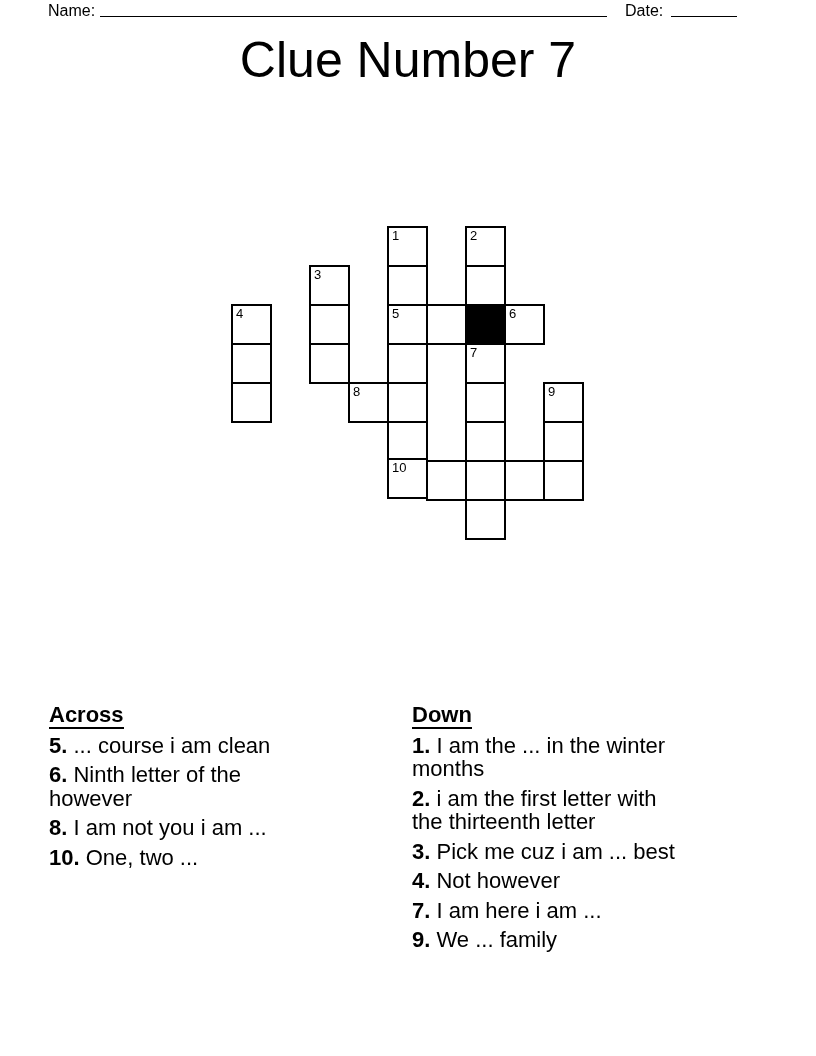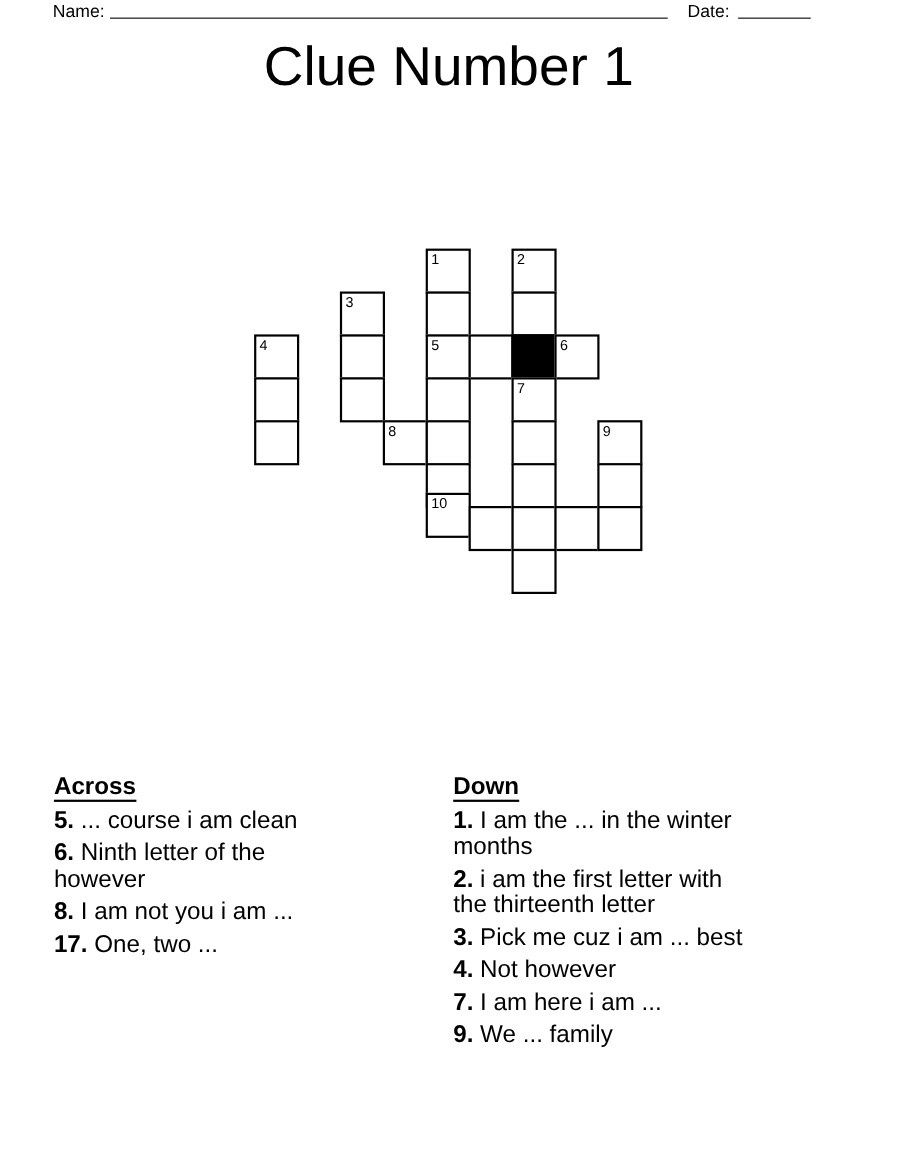--- a/index.html
+++ b/index.html
@@ -70,21 +70,21 @@
 <body>
 
 <div class="page">
 
   <span class="hdr-label name-label">Name:</span>
   <div class="blank-line name-line"></div>
 
   <span class="hdr-label date-label">Date:</span>
   <div class="blank-line date-line"></div>
 
-  <div class="title">Clue Number 1</div>
+  <div class="title">Clue Number 7</div>
 
   <div class="grid">
       <div class="cell" style="left: 156px; top: 0px;">
         <span class="num">1</span>
       </div>
       <div class="cell" style="left: 234px; top: 0px;">
         <span class="num">2</span>
       </div>
       <div class="cell" style="left: 78px; top: 39px;">
         <span class="num">3</span>
@@ -114,39 +114,39 @@
         <span class="num">8</span>
       </div>
       <div class="cell" style="left: 156px; top: 156px;"></div>
       <div class="cell" style="left: 234px; top: 156px;"></div>
       <div class="cell" style="left: 312px; top: 156px;">
         <span class="num">9</span>
       </div>
       <div class="cell" style="left: 156px; top: 195px;"></div>
       <div class="cell" style="left: 234px; top: 195px;"></div>
       <div class="cell" style="left: 312px; top: 195px;"></div>
-      <div class="cell" style="left: 156px; top: 222px;">
+      <div class="cell" style="left: 156px; top: 232px;">
         <span class="num">10</span>
       </div>
       <div class="cell" style="left: 195px; top: 234px;"></div>
       <div class="cell" style="left: 234px; top: 234px;"></div>
       <div class="cell" style="left: 273px; top: 234px;"></div>
       <div class="cell" style="left: 312px; top: 234px;"></div>
       <div class="cell" style="left: 234px; top: 273px;"></div>
     </div>
 
   <div class="clues-col across-col">
     <div class="clue-heading">
       <span class="ul">Across</span>
     </div>
     <div>
         <div class="clue"><span class="clue-num">5.</span><span> ... course i am clean</span></div>
         <div class="clue"><span class="clue-num">6.</span><span> Ninth letter of the however</span></div>
         <div class="clue"><span class="clue-num">8.</span><span> I am not you i am ...</span></div>
-        <div class="clue"><span class="clue-num">17.</span><span> One, two ...</span></div>
+        <div class="clue"><span class="clue-num">10.</span><span> One, two ...</span></div>
       </div>
   </div>
 
   <div class="clues-col down-col">
     <div class="clue-heading">
       <span class="ul">Down</span>
     </div>
     <div>
         <div class="clue"><span class="clue-num">1.</span><span> I am the ... in the winter months</span></div>
         <div class="clue"><span class="clue-num">2.</span><span> i am the first letter with the thirteenth letter</span></div>

